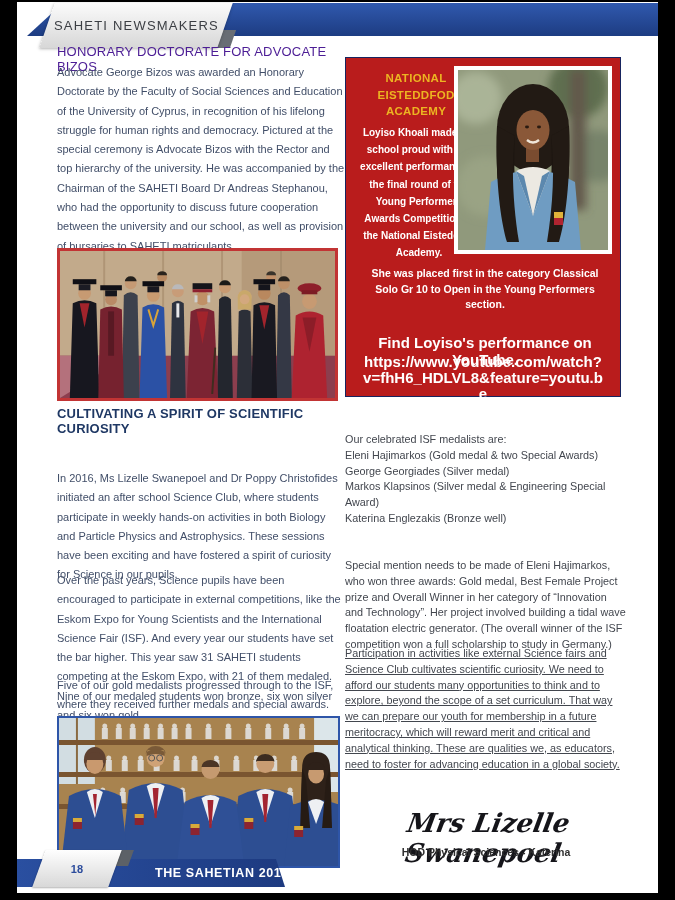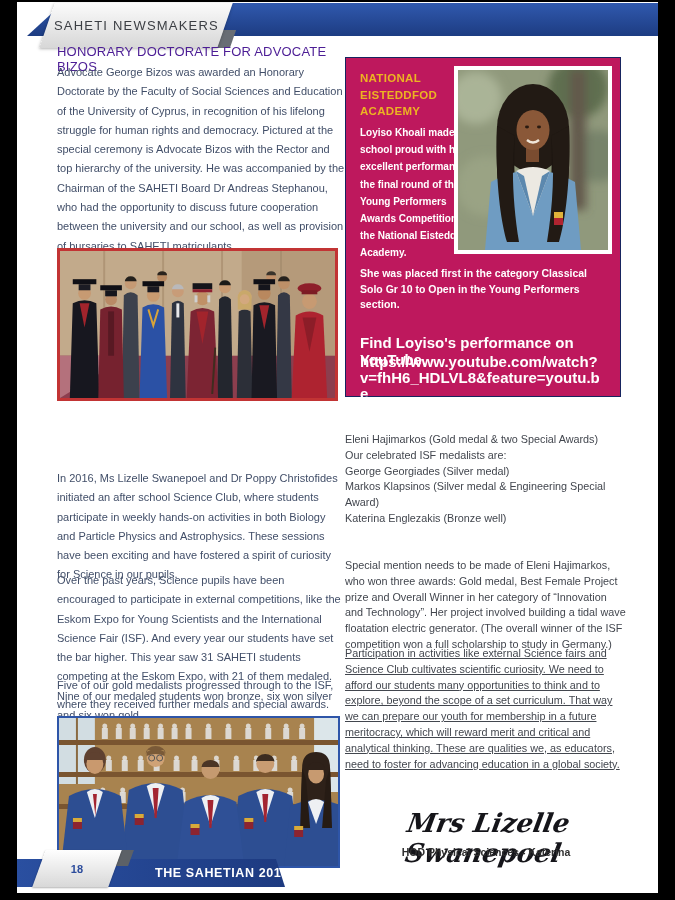--- a/index.html
+++ b/index.html
@@ -31,21 +31,21 @@
   .med-block{position:absolute;left:328px;top:430px;width:282px;}
   .p-a2-4{position:absolute;left:328px;top:556px;width:282px;}
   .p-a2-5{position:absolute;left:328px;top:644px;width:282px;text-decoration:underline;}
 
   
   .photo1{position:absolute;left:40px;top:246px;width:281px;height:153px;border:3px solid #c23434;box-sizing:border-box;background:#c2aa8b;}
   .photo3{position:absolute;left:40px;top:714px;width:283px;height:152px;border:2px solid #2e55a8;box-sizing:border-box;background:#a8834f;}
   .photo1 svg,.photo3 svg,.bb-photo svg{display:block;width:100%;height:100%;}
 
   
-  .bluebox{position:absolute;left:328px;top:55px;width:276px;height:340px;background:#be185d;border:1px solid #17245f;box-sizing:border-box;}
+  .bluebox{position:absolute;left:328px;top:55px;width:276px;height:340px;background:#b91c1c;border:1px solid #17245f;box-sizing:border-box;text-align:center;}
   .bb-head{position:absolute;left:14px;top:12px;width:112px;font-size:11.5px;font-weight:bold;color:#ecb422;line-height:16.5px;letter-spacing:.3px;}
   .bb-p1{position:absolute;left:14px;top:66px;width:118px;font-size:10px;font-weight:bold;line-height:17.2px;color:#ffffff;}
   .bb-photo{position:absolute;right:8px;top:8px;width:150px;height:180px;border:4px solid #ffffff;background:#90997c;}
   .bb-p2{position:absolute;left:14px;top:208px;width:250px;font-size:10.5px;font-weight:bold;line-height:15.5px;color:#ffffff;}
   .bb-p3{position:absolute;left:14px;top:276px;width:250px;font-size:15px;font-weight:bold;color:#ffffff;}
   .bb-link{position:absolute;left:14px;top:296px;width:246px;font-size:15px;font-weight:bold;line-height:16px;color:#ffffff;word-break:break-all;text-decoration:none;cursor:pointer;}
 
   
   .signature{position:absolute;left:328px;top:806px;width:282px;text-align:center;
     font-family:"DejaVu Serif",serif;font-style:italic;font-weight:bold;font-size:26px;color:#15151a;transform:skewX(-10deg);}
@@ -196,27 +196,28 @@
         <path d="M111,56 C113,112 107,152 101,172 L89,172 C95,136 97,96 93,66 Z" fill="#221a14"></path>
         <rect x="96" y="142" width="9" height="13" fill="#b02430"></rect>
         <rect x="96" y="142" width="9" height="6" fill="#e0b23a"></rect>
       </svg>
     </div>
     <div class="bb-p2">She was placed first in the category Classical Solo Gr 10 to Open in the Young Performers section.</div>
     <div class="bb-p3">Find Loyiso's performance on YouTube.</div>
     <a class="bb-link">https://www.youtube.com/watch?v=fhH6_HDLVL8&amp;feature=youtu.be</a>
   </div>
 
+  <div class="h-blue">CULTIVATING A SPIRIT OF SCIENTIFIC CURIOSITY</div>
   <div class="p-a2-1 body-l">In 2016, Ms Lizelle Swanepoel and Dr Poppy Christofides initiated an after school Science Club, where students participate in weekly hands-on activities in both Biology and Particle Physics and Astrophysics. These sessions have been exciting and have fostered a spirit of curiosity for Science in our pupils.</div>
   <div class="p-a2-2 body-l">Over the past years, Science pupils have been encouraged to participate in external competitions, like the Eskom Expo for Young Scientists and the International Science Fair (ISF). And every year our students have set the bar higher. This year saw 31 SAHETI students competing at the Eskom Expo, with 21 of them medaled. Nine of our medaled students won bronze, six won silver and six won gold.</div>
   <div class="p-a2-3 body-l">Five of our gold medalists progressed through to the ISF, where they received further medals and special awards.</div>
 
   <div class="med-block body-r">
+    <div>Our celebrated ISF medalists are:</div>
     <div>Eleni Hajimarkos (Gold medal &amp; two Special Awards)</div>
-    <div>Our celebrated ISF medalists are:</div>
     <div>George Georgiades (Silver medal)</div>
     <div>Markos Klapsinos (Silver medal &amp; Engineering Special Award)</div>
     <div>Katerina Englezakis (Bronze well)</div>
   </div>
   <div class="p-a2-4 body-r">Special mention needs to be made of Eleni Hajimarkos, who won three awards: Gold medal, Best Female Project prize and Overall Winner in her category of “Innovation and Technology”.  Her project involved building a tidal wave floatation electric generator.  (The overall winner of the ISF competition won a full scholarship to study in Germany.)</div>
   <div class="p-a2-5 body-r">Participation in activities like external Science fairs and Science Club cultivates scientific curiosity. We need to afford our students many opportunities to think and to explore, beyond the scope of a set curriculum. That way we can prepare our youth for membership in a future meritocracy, which will reward merit and critical and analytical thinking. These are qualities we, as educators, need to foster for advancing education in a global society.</div>
 
   <div class="signature">Mrs Lizelle Swanepoel</div>
   <div class="sig-title">HOD Physical Sciences - Katerina</div>
 

